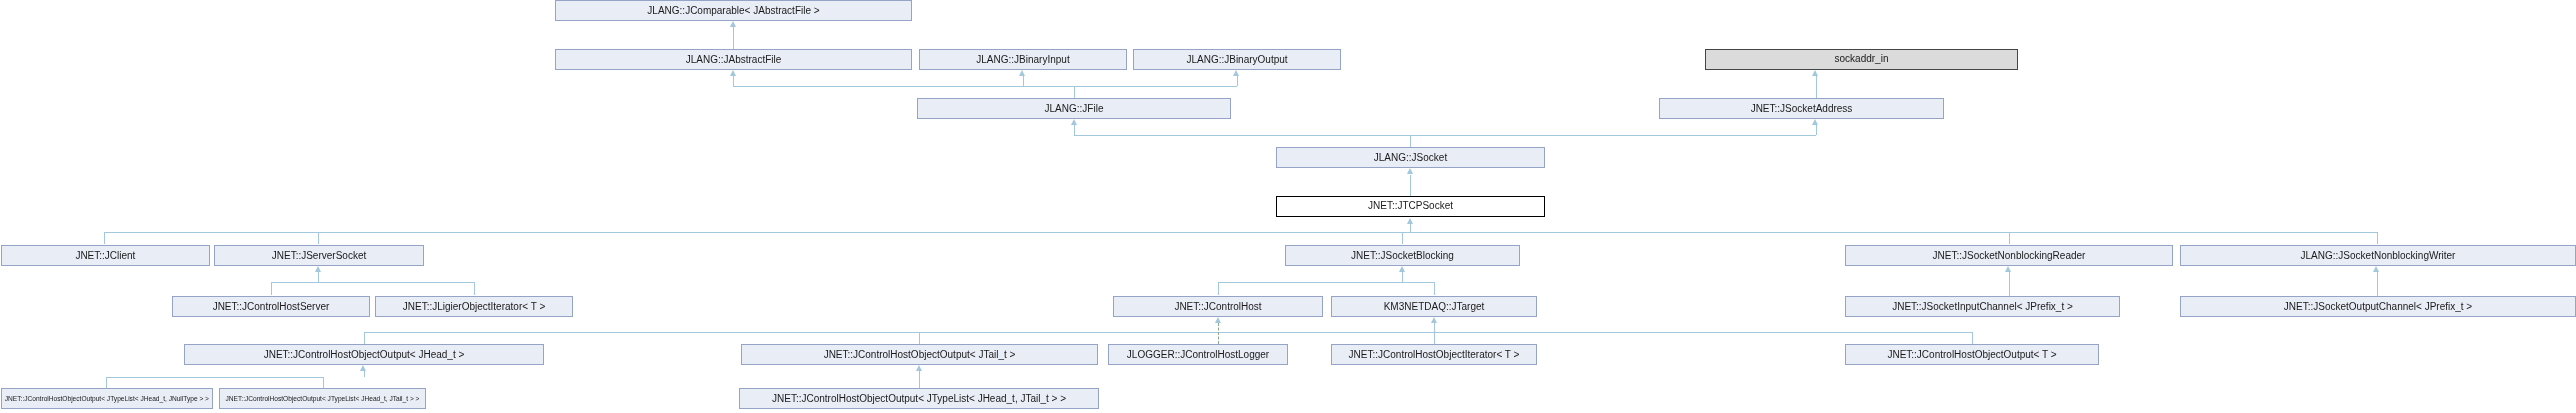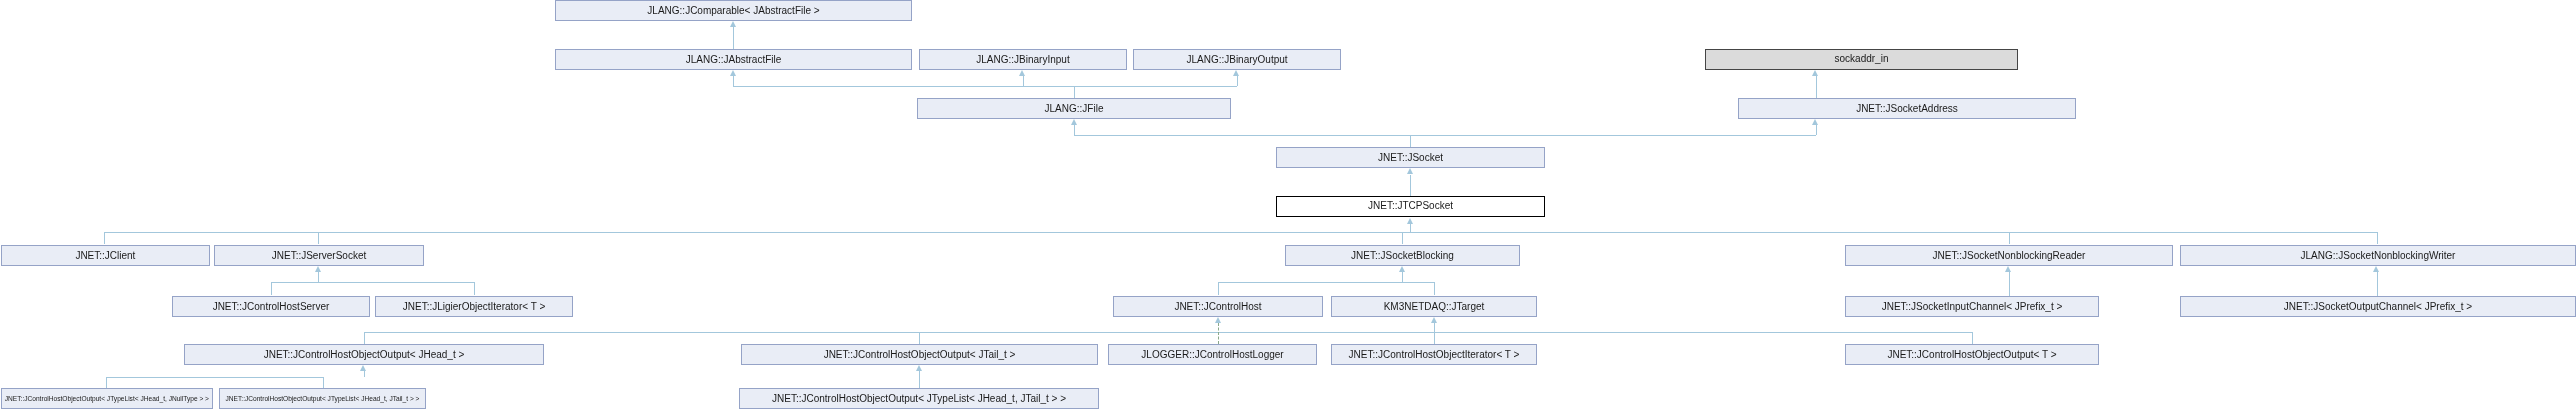--- a/index.html
+++ b/index.html
@@ -93,42 +93,42 @@
     </div>
 
   <div class="node" style="left:555px;top:0px;width:357px">JLANG::JComparable&lt; JAbstractFile &gt;</div>
 
   <div class="node" style="left:555px;top:49px;width:357px">JLANG::JAbstractFile</div>
   <div class="node" style="left:919px;top:49px;width:208px">JLANG::JBinaryInput</div>
   <div class="node" style="left:1133px;top:49px;width:208px">JLANG::JBinaryOutput</div>
   <div class="node external" style="left:1659px;top:49px;width:313px">sockaddr_in</div>
 
   <div class="node" style="left:917px;top:98px;width:314px">JLANG::JFile</div>
-  <div class="node" style="left:1738px;top:98px;width:338px">JNET::JSocketAddress</div>
+  <div class="node" style="left:1659px;top:98px;width:285px">JNET::JSocketAddress</div>
 
-  <div class="node" style="left:1276px;top:147px;width:269px">JNET::JSocket</div>
+  <div class="node" style="left:1276px;top:147px;width:269px">JLANG::JSocket</div>
 
   <div class="node current" style="left:1276px;top:196px;width:269px">JNET::JTCPSocket</div>
 
   <div class="node" style="left:0.9px;top:245px;width:209px">JNET::JClient</div>
   <div class="node" style="left:214px;top:245px;width:210px">JNET::JServerSocket</div>
   <div class="node" style="left:1845px;top:245px;width:328px">JNET::JSocketNonblockingReader</div>
   <div class="node" style="left:1285px;top:245px;width:235px">JNET::JSocketBlocking</div>
   <div class="node" style="left:2180px;top:245px;width:396px">JLANG::JSocketNonblockingWriter</div>
 
   <div class="node" style="left:172px;top:296px;width:198px">JNET::JControlHostServer</div>
   <div class="node" style="left:375px;top:296px;width:198px">JNET::JLigierObjectIterator&lt; T &gt;</div>
   <div class="node" style="left:1113px;top:296px;width:210px">JNET::JControlHost</div>
   <div class="node" style="left:1331px;top:296px;width:206px">KM3NETDAQ::JTarget</div>
-  <div class="node" style="left:1845px;top:296px;width:254px">JNET::JSocketInputChannel&lt; JPrefix_t &gt;</div>
+  <div class="node" style="left:1845px;top:296px;width:275px">JNET::JSocketInputChannel&lt; JPrefix_t &gt;</div>
   <div class="node" style="left:2180px;top:296px;width:396px">JNET::JSocketOutputChannel&lt; JPrefix_t &gt;</div>
 
   <div class="node" style="left:184px;top:344px;width:360px">JNET::JControlHostObjectOutput&lt; JHead_t &gt;</div>
   <div class="node" style="left:741px;top:344px;width:357px">JNET::JControlHostObjectOutput&lt; JTail_t &gt;</div>
-  <div class="node" style="left:1108px;top:344px;width:209px">JLOGGER::JControlHostLogger</div>
+  <div class="node" style="left:1108px;top:344px;width:180px">JLOGGER::JControlHostLogger</div>
   <div class="node" style="left:1331px;top:344px;width:206px">JNET::JControlHostObjectIterator&lt; T &gt;</div>
   <div class="node" style="left:1845px;top:344px;width:254px">JNET::JControlHostObjectOutput&lt; T &gt;</div>
 
   <div class="node tiny" style="left:0.9px;top:388px;width:212px">JNET::JControlHostObjectOutput&lt; JTypeList&lt; JHead_t, JNullType &gt; &gt;</div>
   <div class="node tiny" style="left:219px;top:388px;width:207px">JNET::JControlHostObjectOutput&lt; JTypeList&lt; JHead_t, JTail_t &gt; &gt;</div>
   <div class="node" style="left:739px;top:388px;width:360px">JNET::JControlHostObjectOutput&lt; JTypeList&lt; JHead_t, JTail_t &gt; &gt;</div>
 </div>
 
 
 </body></html>

